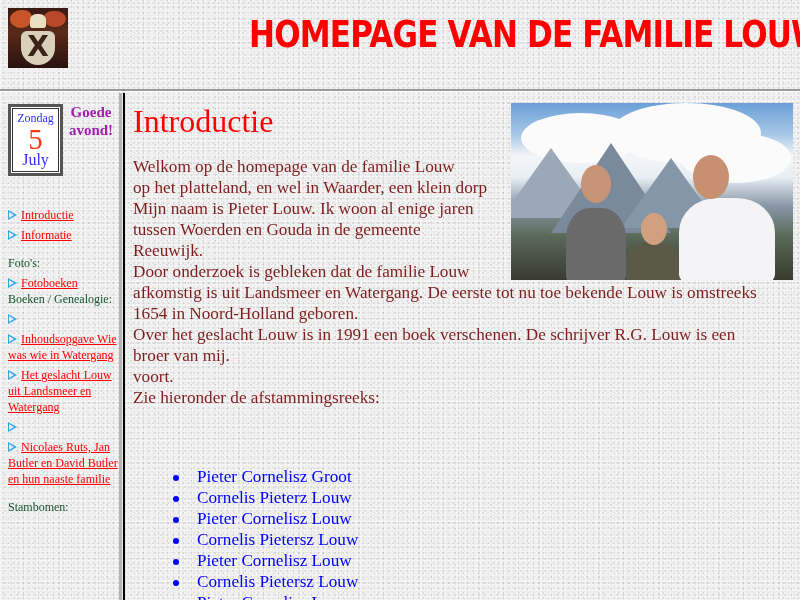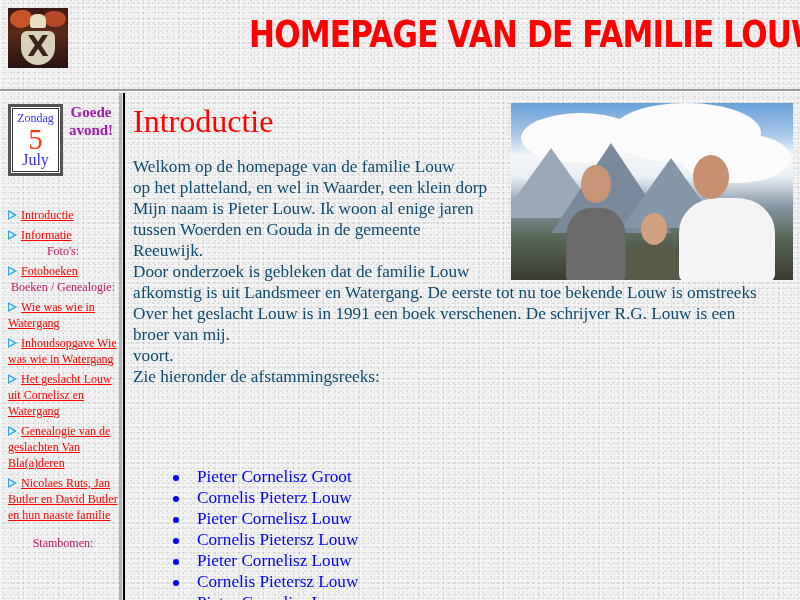--- a/index.html
+++ b/index.html
@@ -159,23 +159,22 @@
       border-top: 3px solid transparent;
       border-bottom: 3px solid transparent;
       border-left: 5px solid #ececec;
     }
     .nav-link {
       color: #ff0000;
       text-decoration: underline;
       cursor: pointer;
     }
     .nav-heading {
-      color: #be185d;
+      color: #14532d;
       margin-bottom: 4px;
-      text-align: center;
     }
     .main {
       position: absolute;
       left: 133px; top: 93px;
       width: 660px;
       height: 507px;
       overflow: hidden;
     }
     .photo {
       position: absolute;
@@ -198,21 +197,21 @@
       margin: 0;
       color: #ff0000;
       font-weight: normal;
       font-size: 32px;
       line-height: 40px;
     }
     .intro {
       position: absolute;
       left: 0; top: 63px;
       width: 660px;
-      color: #0c4a6e;
+      color: #7f1d1d;
       font-size: 17.2px;
       line-height: 21px;
     }
     .intro .line { display: block; white-space: nowrap; }
     .lineage {
       position: absolute;
       left: 0; top: 373px;
       margin: 0;
       padding: 0;
       list-style: none;
@@ -256,39 +255,39 @@
     <div class="cal-day">Zondag</div>
     <div class="cal-num">5</div>
     <div class="cal-month">July</div>
   </div>
   <div class="greeting">Goede avond!</div>
 
   <div class="nav">
     <div class="nav-item">
       <span class="arrow"></span><a class="nav-link">Introductie</a>
     </div>
-    <div class="nav-item tight" style="margin-bottom:0">
+    <div class="nav-item tight" style="margin-bottom:12px">
       <span class="arrow"></span><a class="nav-link">Informatie</a>
     </div>
     <div class="nav-heading">Foto's:</div>
     <div class="nav-item" style="margin-bottom:0">
       <span class="arrow"></span><a class="nav-link">Fotoboeken</a>
     </div>
     <div class="nav-heading">Boeken / Genealogie:</div>
     <div class="nav-item">
-      <span class="arrow"></span><a class="nav-link">Wie was wie in Watergang</a>
+      <span class="arrow"></span>
     </div>
     <div class="nav-item">
       <span class="arrow"></span><a class="nav-link">Inhoudsopgave Wie was wie in Watergang</a>
     </div>
     <div class="nav-item">
-      <span class="arrow"></span><a class="nav-link">Het geslacht Louw uit Cornelisz en Watergang</a>
-    </div>
-    <div class="nav-item">
-      <span class="arrow"></span><a class="nav-link">Genealogie van de geslachten Van Bla(a)deren</a>
+      <span class="arrow"></span><a class="nav-link">Het geslacht Louw uit Landsmeer en Watergang</a>
+    </div>
+    <div class="nav-item">
+      <span class="arrow"></span>
     </div>
     <div class="nav-item" style="margin-bottom:12px">
       <span class="arrow"></span><a class="nav-link">Nicolaes Ruts, Jan Butler en David Butler en hun naaste familie</a>
     </div>
     <div class="nav-heading">Stambomen:</div>
   </div>
 </div>
 
 <div class="vline-light"></div>
 <div class="vline-dark"></div>
@@ -312,20 +311,21 @@
   <h1 class="page-title">Introductie</h1>
 
   <div class="intro">
     <span class="line">Welkom op de homepage van de familie Louw</span>
     <span class="line">op het platteland, en wel in Waarder, een klein dorp</span>
     <span class="line">Mijn naam is Pieter Louw. Ik woon al enige jaren</span>
     <span class="line">tussen Woerden en Gouda in de gemeente</span>
     <span class="line">Reeuwijk.</span>
     <span class="line">Door onderzoek is gebleken dat de familie Louw</span>
     <span class="line">afkomstig is uit Landsmeer en Watergang. De eerste tot nu toe bekende Louw is omstreeks</span>
+    <span class="line">1654 in Noord-Holland geboren.</span>
     <span class="line">Over het geslacht Louw is in 1991 een boek verschenen. De schrijver R.G. Louw is een</span>
     <span class="line">broer van mij.</span>
     <span class="line">voort.</span>
     <span class="line">Zie hieronder de afstammingsreeks:</span>
   </div>
 
   <ul class="lineage">
     <li>Pieter Cornelisz Groot</li>
     <li>Cornelis Pieterz Louw</li>
     <li>Pieter Cornelisz Louw</li>

